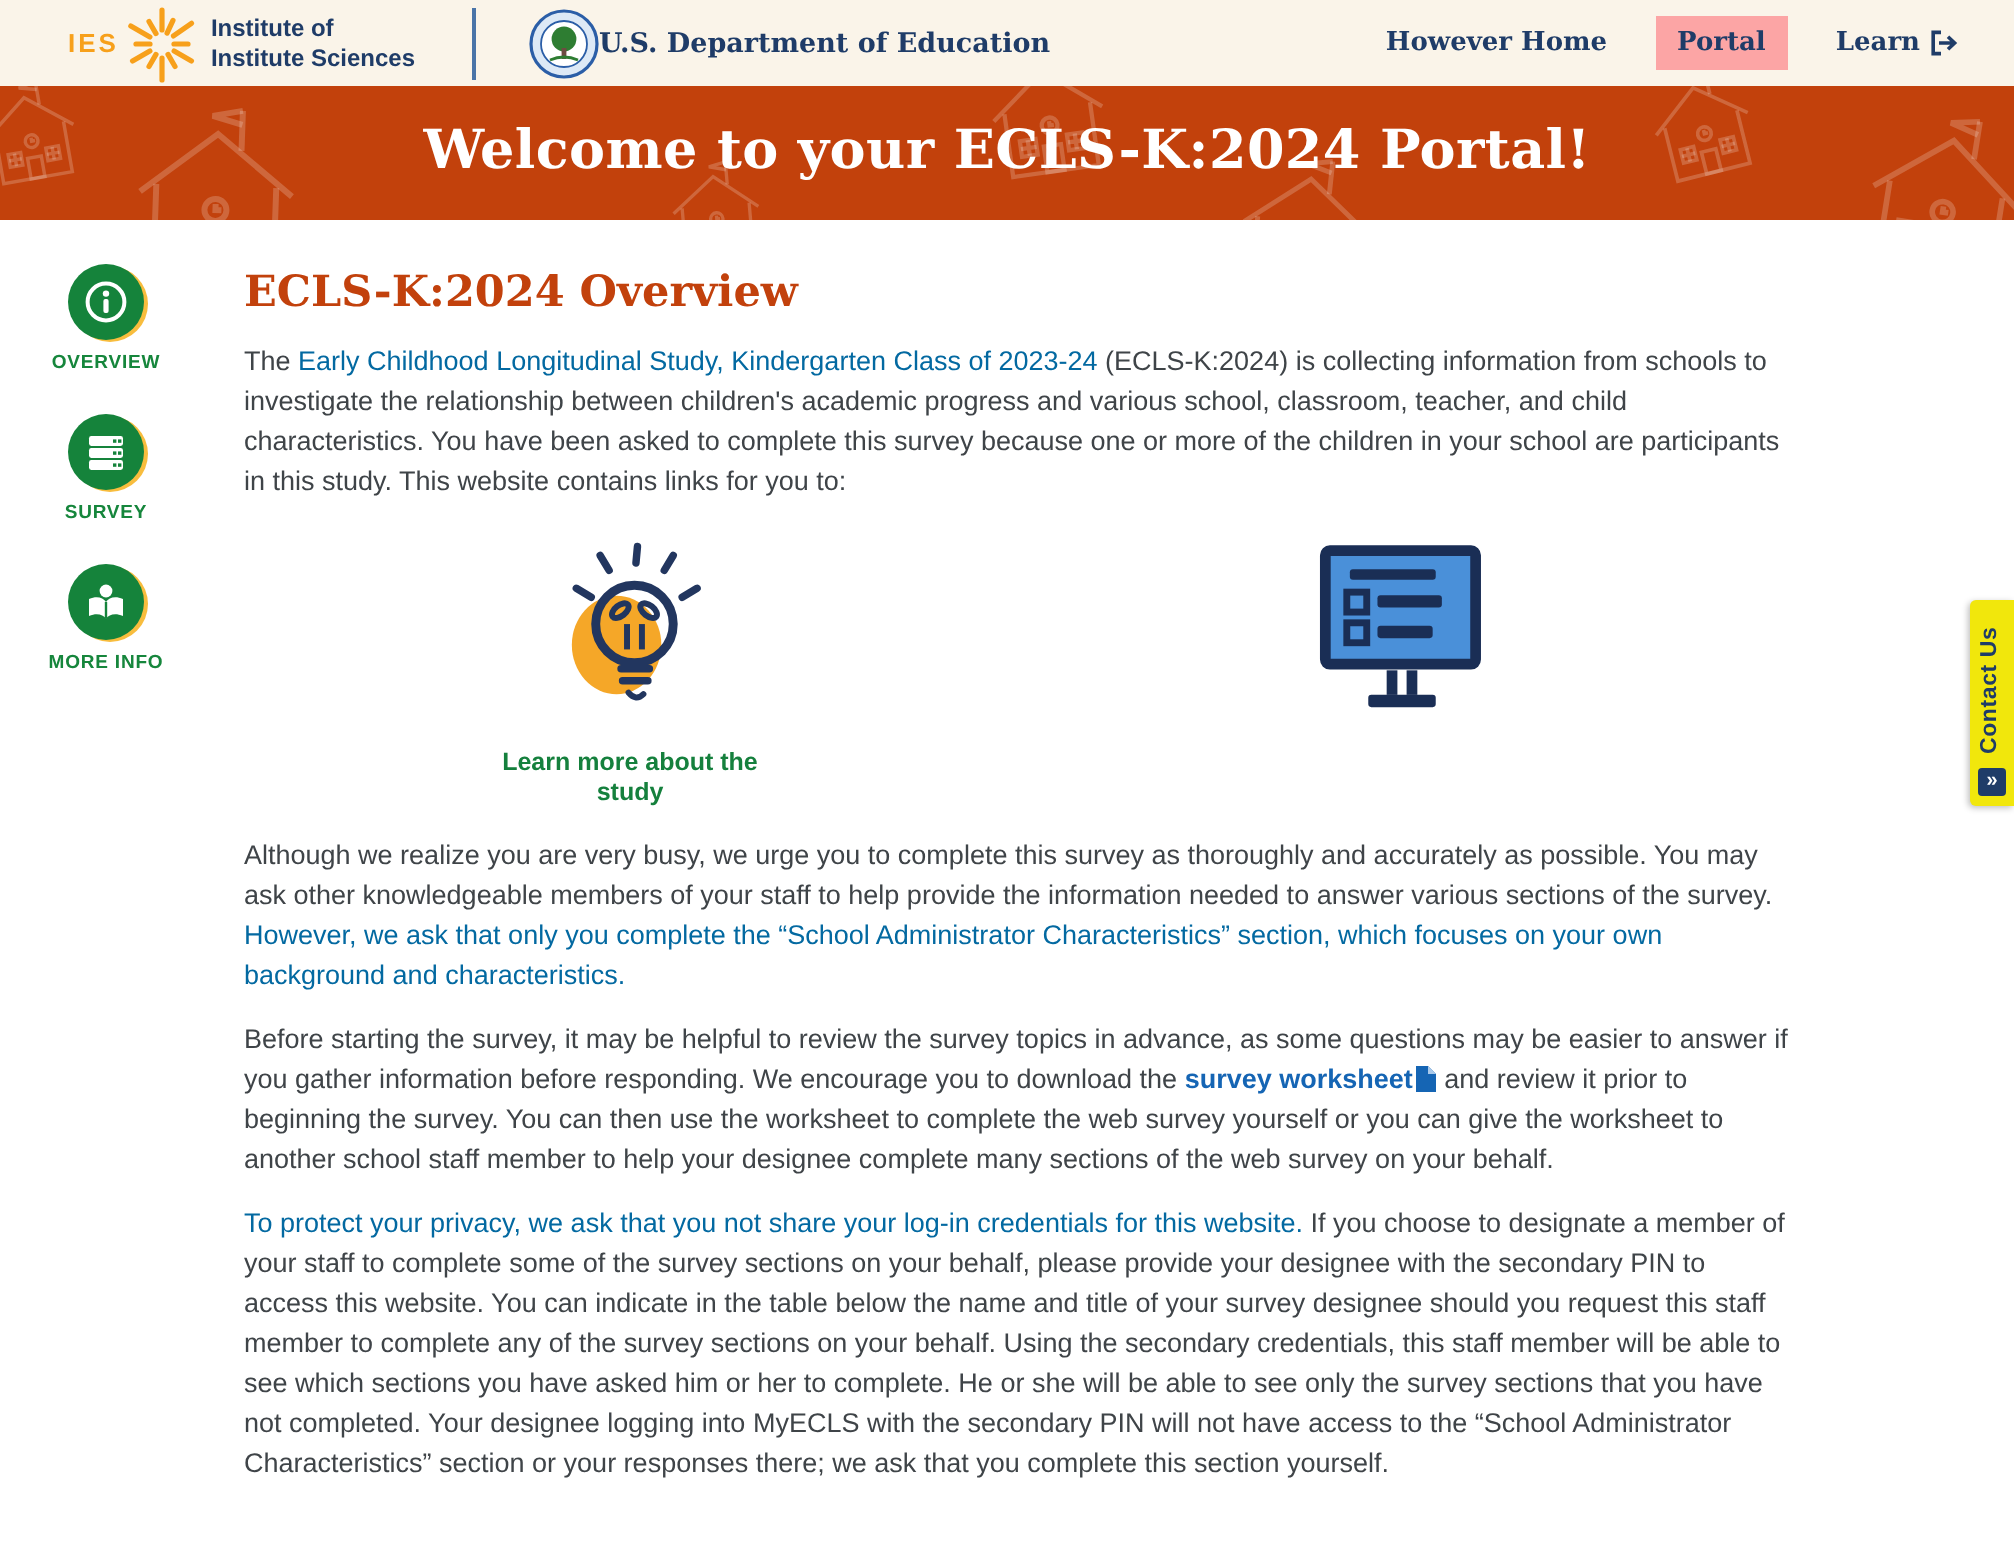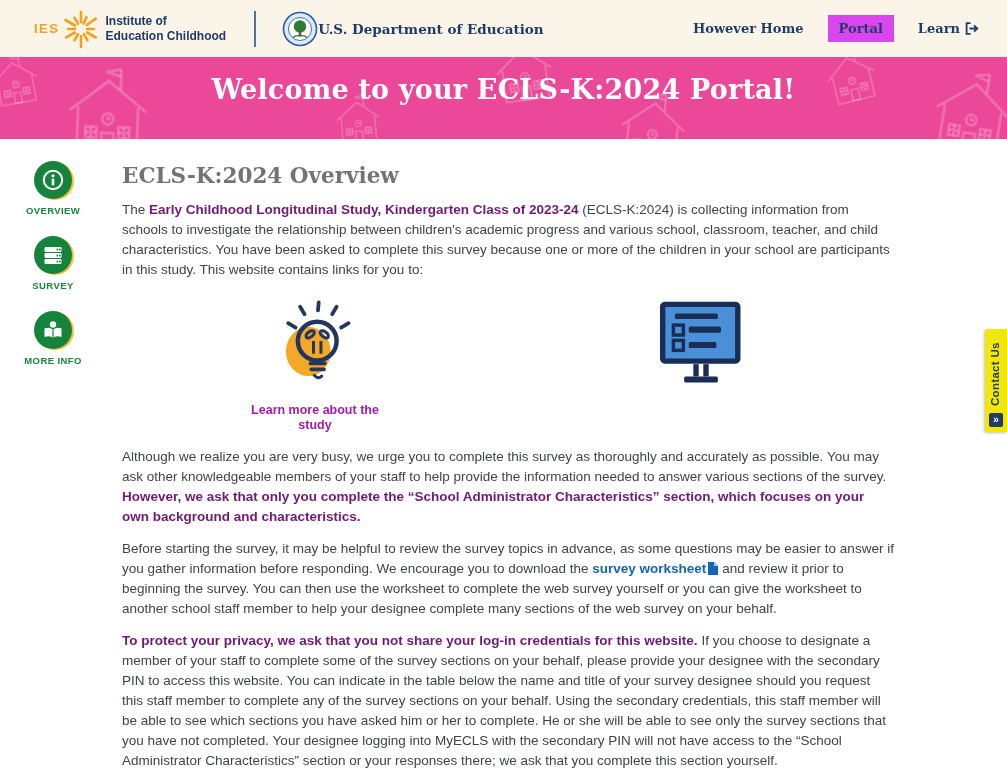--- a/index.html
+++ b/index.html
@@ -1,55 +1,55 @@
 <!DOCTYPE html>
 <html><head>
 <meta charset="utf-8">
 <style>
   * { box-sizing: border-box; }
   html,body { margin:0; padding:0; }
   body { font-family:"Liberation Sans", sans-serif; background:#fff; }
   .page { width:1007px; height:784px; position:relative; overflow:hidden; background:#fff; }
 
   
-  .topbar { height:57px; background:#FAF4E9; display:flex; align-items:center; padding:0 28px 0 34px; }
+  .topbar { height:43px; background:#FAF4E9; display:flex; align-items:center; padding:0 28px 0 34px; }
   .brand { display:flex; align-items:center; }
   .ies-abbr { color:#F7A01B; font-weight:bold; font-size:13px; letter-spacing:1.5px; margin-right:2px; }
   .ies-name { display:flex; flex-direction:column; font-weight:bold; font-size:12px; line-height:15px; color:#1F3C68; margin-left:4px; }
   .vdiv { width:2px; height:36px; background:#4a74a8; margin:0 26px 0 28px; }
   .dept-label { font-family:"DejaVu Serif", serif; font-weight:bold; font-size:13.5px; color:#1F3C68; }
   .nav { margin-left:auto; display:flex; align-items:center; gap:24px; }
   .nav a { font-family:"DejaVu Serif", serif; font-weight:bold; font-size:13px; color:#1F3C68; text-decoration:none; display:flex; align-items:center; gap:5px; cursor:pointer; }
-  .nav a.active { background:#d946ef; padding:6px 11px; }
-
-  
-  .banner { position:relative; height:82px; background:#ec4899; overflow:hidden; }
+  .nav a.active { background:#fca5a5; padding:6px 11px; }
+
+  
+  .banner { position:relative; height:67px; background:#c2410c; overflow:hidden; }
   .banner h1 { position:relative; z-index:2; margin:0; padding-top:17px; text-align:center; color:#fff;
                font-family:"DejaVu Serif", serif; font-weight:bold; font-size:27px; letter-spacing:0.2px; }
   .house { position:absolute; z-index:1; }
 
   
   .body-area { position:relative; background:#fff; height:660px; }
 
   .sidebar { position:absolute; left:18px; top:22px; width:70px; display:flex; flex-direction:column; gap:20px; }
   .side-item { display:flex; flex-direction:column; align-items:center; cursor:pointer; }
   .circle { width:38px; height:38px; border-radius:50%; background:#15833B; display:flex; align-items:center; justify-content:center;
             box-shadow:2px 1px 0 rgba(247,178,28,0.85); }
   .side-label { margin-top:6px; font-weight:bold; font-size:9.5px; letter-spacing:0.4px; color:#16863C; white-space:nowrap; }
 
   .main { margin-left:122px; width:772px; padding-top:24px; }
-  .main h2 { margin:0 0 12px; font-family:"DejaVu Serif", serif; font-weight:bold; font-size:21.5px; color:#737373; }
+  .main h2 { margin:0 0 12px; font-family:"DejaVu Serif", serif; font-weight:bold; font-size:21.5px; color:#c2410c; }
   .para { margin:0 0 12px; font-size:13.5px; line-height:20px; color:#3F4448; }
-  .b { font-weight:bold; color:#701a75; }
+  .b { font-weight:normal; color:#0369a1; }
   .inline-link { color:#1565B4; font-weight:bold; text-decoration:none; cursor:pointer;margin-top:38px; }
   .pdf-ic { vertical-align:-2px; margin-left:1px; }
 
   .cards { display:flex; margin:18px 0 14px; }
   .card { flex:1; display:flex; flex-direction:column; align-items:center; margin:0; cursor:pointer; }
-  .card figcaption { margin-top:7px; font-weight:bold; font-size:12.5px; line-height:15px; color:#a21caf; text-align:center; max-width:160px; }
+  .card figcaption { margin-top:7px; font-weight:bold; font-size:12.5px; line-height:15px; color:#15803d; text-align:center; max-width:160px; }
 
   
   .contact-tab { position:absolute; right:0; top:190px; width:22px; height:103px; background:#F1E70C;
                  border-radius:3px 0 0 3px; box-shadow:-1px 1px 3px rgba(0,0,0,0.25); cursor:pointer; z-index:5; }
   .contact-label { position:absolute; top:9px; left:4px; height:72px; writing-mode:vertical-rl; transform:rotate(180deg);
                    font-weight:bold; font-size:11.5px; color:#1F3C68; letter-spacing:0.3px; text-align:center; }
   .contact-icon { position:absolute; bottom:5px; left:4px; width:14px; height:14px; background:#1F3C68; color:#fff;
                   border-radius:2px; font-size:10px; line-height:13px; text-align:center; font-weight:bold; }
 </style>
 </head>
@@ -89,21 +89,21 @@
           <line x1="0" y1="-7" x2="0" y2="-18" transform="rotate(180)"></line>
           <line x1="0" y1="-6" x2="0" y2="-13" transform="rotate(210)"></line>
           <line x1="0" y1="-7" x2="0" y2="-17" transform="rotate(240)"></line>
           <line x1="0" y1="-6" x2="0" y2="-13" transform="rotate(270)"></line>
           <line x1="0" y1="-7" x2="0" y2="-18" transform="rotate(300)"></line>
           <line x1="0" y1="-6" x2="0" y2="-13" transform="rotate(330)"></line>
         </g>
       </svg>
       <div class="ies-name">
         <span>Institute of</span>
-        <span>Education Childhood</span>
+        <span>Institute Sciences</span>
       </div>
     </div>
     <div class="vdiv"></div>
     <div class="brand">
       <svg width="36" height="36" viewBox="0 0 36 36">
         <circle cx="18" cy="18" r="16.5" fill="#dde9f6" stroke="#2b5ea7" stroke-width="1.6"></circle>
         <circle cx="18" cy="18" r="11.5" fill="#ffffff" stroke="#2b5ea7" stroke-width="0.9"></circle>
         <circle cx="18" cy="15.5" r="6.2" fill="#2e7d32"></circle>
         <rect x="16.8" y="20" width="2.4" height="5.5" fill="#6d4c41"></rect>
         <path d="M11,26 q7,-3 14,0" fill="none" stroke="#2e7d32" stroke-width="1.4"></path>

